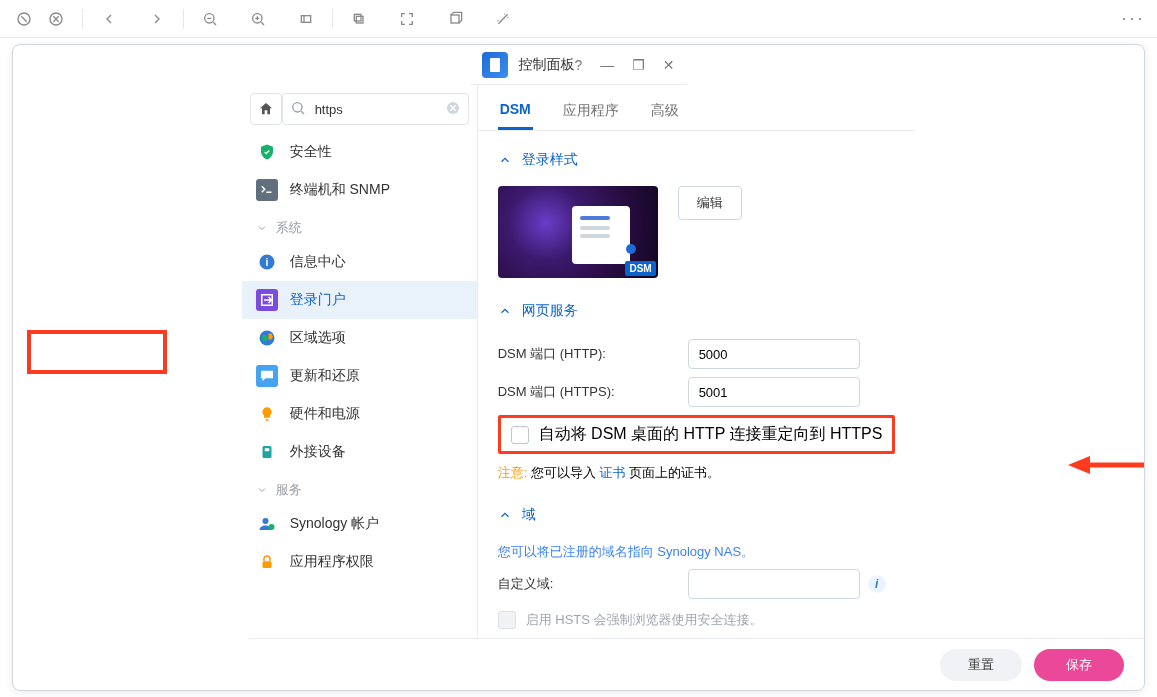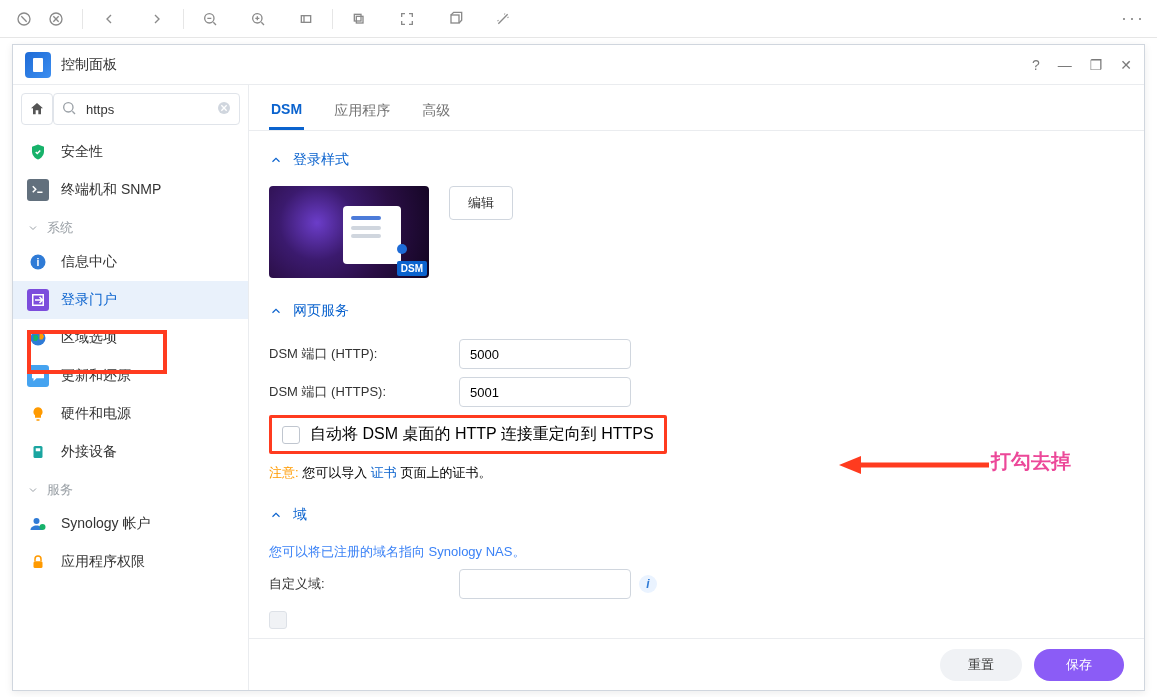--- a/index.html
+++ b/index.html
@@ -6,21 +6,21 @@
 html, body { width: 1157px; height: 697px; background: #fff; overflow: hidden; }
 
 
 .top-toolbar { height: 38px; border-bottom: 1px solid #e6e6e6; display: flex; align-items: center; padding: 0 12px; gap: 8px; }
 .tb-icon { width: 24px; height: 24px; display: flex; align-items: center; justify-content: center; color: #8a8a8a; border-radius: 4px; }
 .tb-icon svg { width: 16px; height: 16px; }
 .tb-sep { width: 1px; height: 20px; background: #e6e6e6; margin: 0 6px; }
 .tb-dots { margin-left: auto; color: #8a8a8a; font-size: 18px; letter-spacing: 2px; }
 
 
-.window-wrap { position: absolute; left: 12px; top: 44px; right: 12px; bottom: 6px; border: 1px solid #d0d6de; border-radius: 0; background: #fff; box-shadow: 0 2px 8px rgba(0,0,0,.08); display: flex; flex-direction: column; overflow: hidden; }
+.window-wrap { position: absolute; left: 12px; top: 44px; right: 12px; bottom: 6px; border: 1px solid #d0d6de; border-radius: 8px; background: #fff; box-shadow: 0 2px 8px rgba(0,0,0,.08); display: flex; flex-direction: column; overflow: hidden; align-items: center; }
 .titlebar { height: 40px; display: flex; align-items: center; padding: 0 12px; border-bottom: 1px solid #eaecef; }
 .titlebar .app-icon { width: 26px; height: 26px; background: linear-gradient(135deg,#1e6bd6,#3c8ef0); border-radius: 4px; margin-right: 10px; display:flex; align-items:center; justify-content:center; }
 .titlebar .app-icon span { width:10px; height:14px; background:#fff; border-radius:1px; }
 .titlebar .title { font-size: 14px; color: #333; }
 .titlebar .win-controls { margin-left: auto; display: flex; gap: 18px; color: #7a7a7a; font-size: 14px; align-items: center; }
 .titlebar .win-controls span { cursor: pointer; }
 
 .body { flex: 1; display: flex; min-height: 0; }
 
 
@@ -70,21 +70,21 @@
 .note a { color: #0b63ce; text-decoration: none; }
 .desc { font-size: 13px; color: #3b82f6; margin: 8px 0; }
 .info-badge { width: 18px; height: 18px; border-radius: 50%; background: #eaf3ff; color: #2f7bd6; display: inline-flex; align-items: center; justify-content: center; font-size: 12px; margin-left: 8px; font-style: italic; font-weight: bold; }
 
 
 .anno-text { position: absolute; left: 742px; top: 363px; color: #ec4899; font-size: 20px; font-weight: 600; pointer-events: none; }
 .anno-arrow { position: absolute; left: 590px; top: 368px; width: 150px; height: 24px; pointer-events: none; }
 
 
 .footer { position: absolute; bottom: 0; left: 236px; right: 0; height: 52px; border-top: 1px solid #eaecef; background: #fff; display: flex; align-items: center; justify-content: flex-end; gap: 12px; padding: 0 20px; }
-.btn-primary { height: 32px; padding: 0 32px; background: #8b5cf6; color: #fff; border: none; border-radius: 16px; font-size: 13px; cursor: pointer; }
+.btn-primary { height: 32px; padding: 0 32px; background: #ec4899; color: #fff; border: none; border-radius: 16px; font-size: 13px; cursor: pointer; }
 .btn-secondary { height: 32px; padding: 0 28px; background: #f0f2f5; color: #333; border: none; border-radius: 16px; font-size: 13px; cursor: pointer; }
 
 
 .c-green{color:#17b26a}.c-orange{color:#ff9a00}.c-teal{color:#1aa5a0}.bg-ltblue{background:#45a3f0;color:#fff}.bg-gray{background:#62707d;color:#fff}
 </style>
 </head>
 <body>
 
 <div class="top-toolbar">
   <span class="tb-icon">
@@ -356,20 +356,21 @@
           <span>域</span>
         </div>
         <div class="desc">您可以将已注册的域名指向 Synology NAS。</div>
         <div class="form-row">
           <span class="label">自定义域:</span>
           <input type="text" value="" style="">
           <span class="info-badge">i</span>
         </div>
         <div class="checkbox-row disabled">
           <span class="chk disabled"></span>
+          <span>启用 HSTS 会强制浏览器使用安全连接。</span>
         </div>
       </div>
 
       <svg class="anno-arrow" viewBox="0 0 150 24">
         <line x1="150" y1="12" x2="18" y2="12" stroke="#ff3b1f" stroke-width="5"></line>
         <polygon points="0,12 22,3 22,21" fill="#ff3b1f"></polygon>
       </svg>
       <div class="anno-text">打勾去掉</div>
     </div>
   </div>

